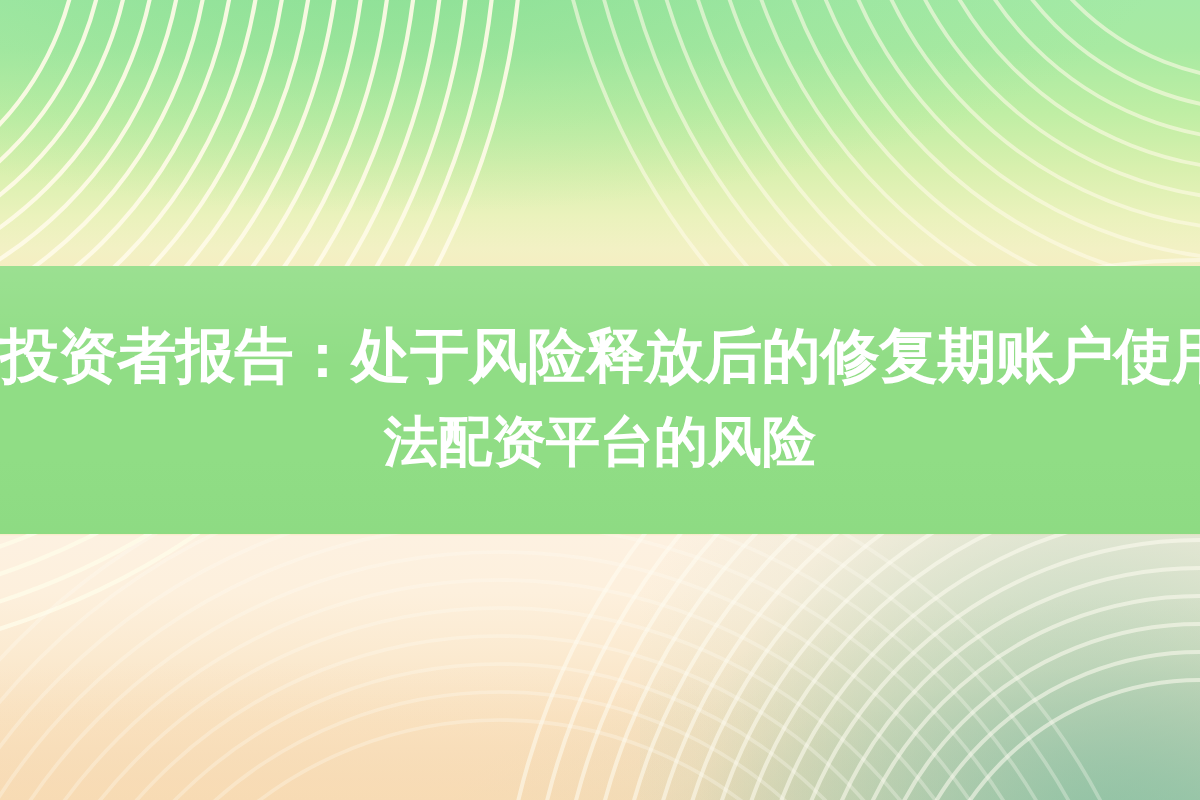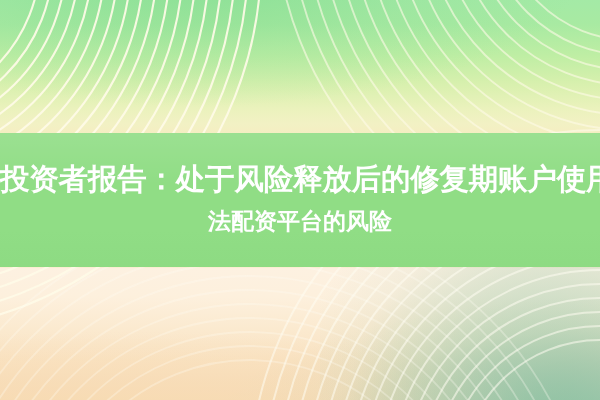--- a/index.html
+++ b/index.html
@@ -143,21 +143,21 @@
     font-size: 30px;
     line-height: 42px;
     letter-spacing: 0px;
     white-space: nowrap;
   }
   .title-line-1 {
     font-size: 29.5px;
     letter-spacing: -0.2px;
   }
   .title-line-2 {
-    font-size: 23px;
+    font-size: 27px;
   }
 </style>
 </head>
 <body>
 
 <div class="canvas">
 
   <div class="bg-gradient"></div>
   <div class="bg-green-haze"></div>
   <div class="bg-warm-wash"></div>

